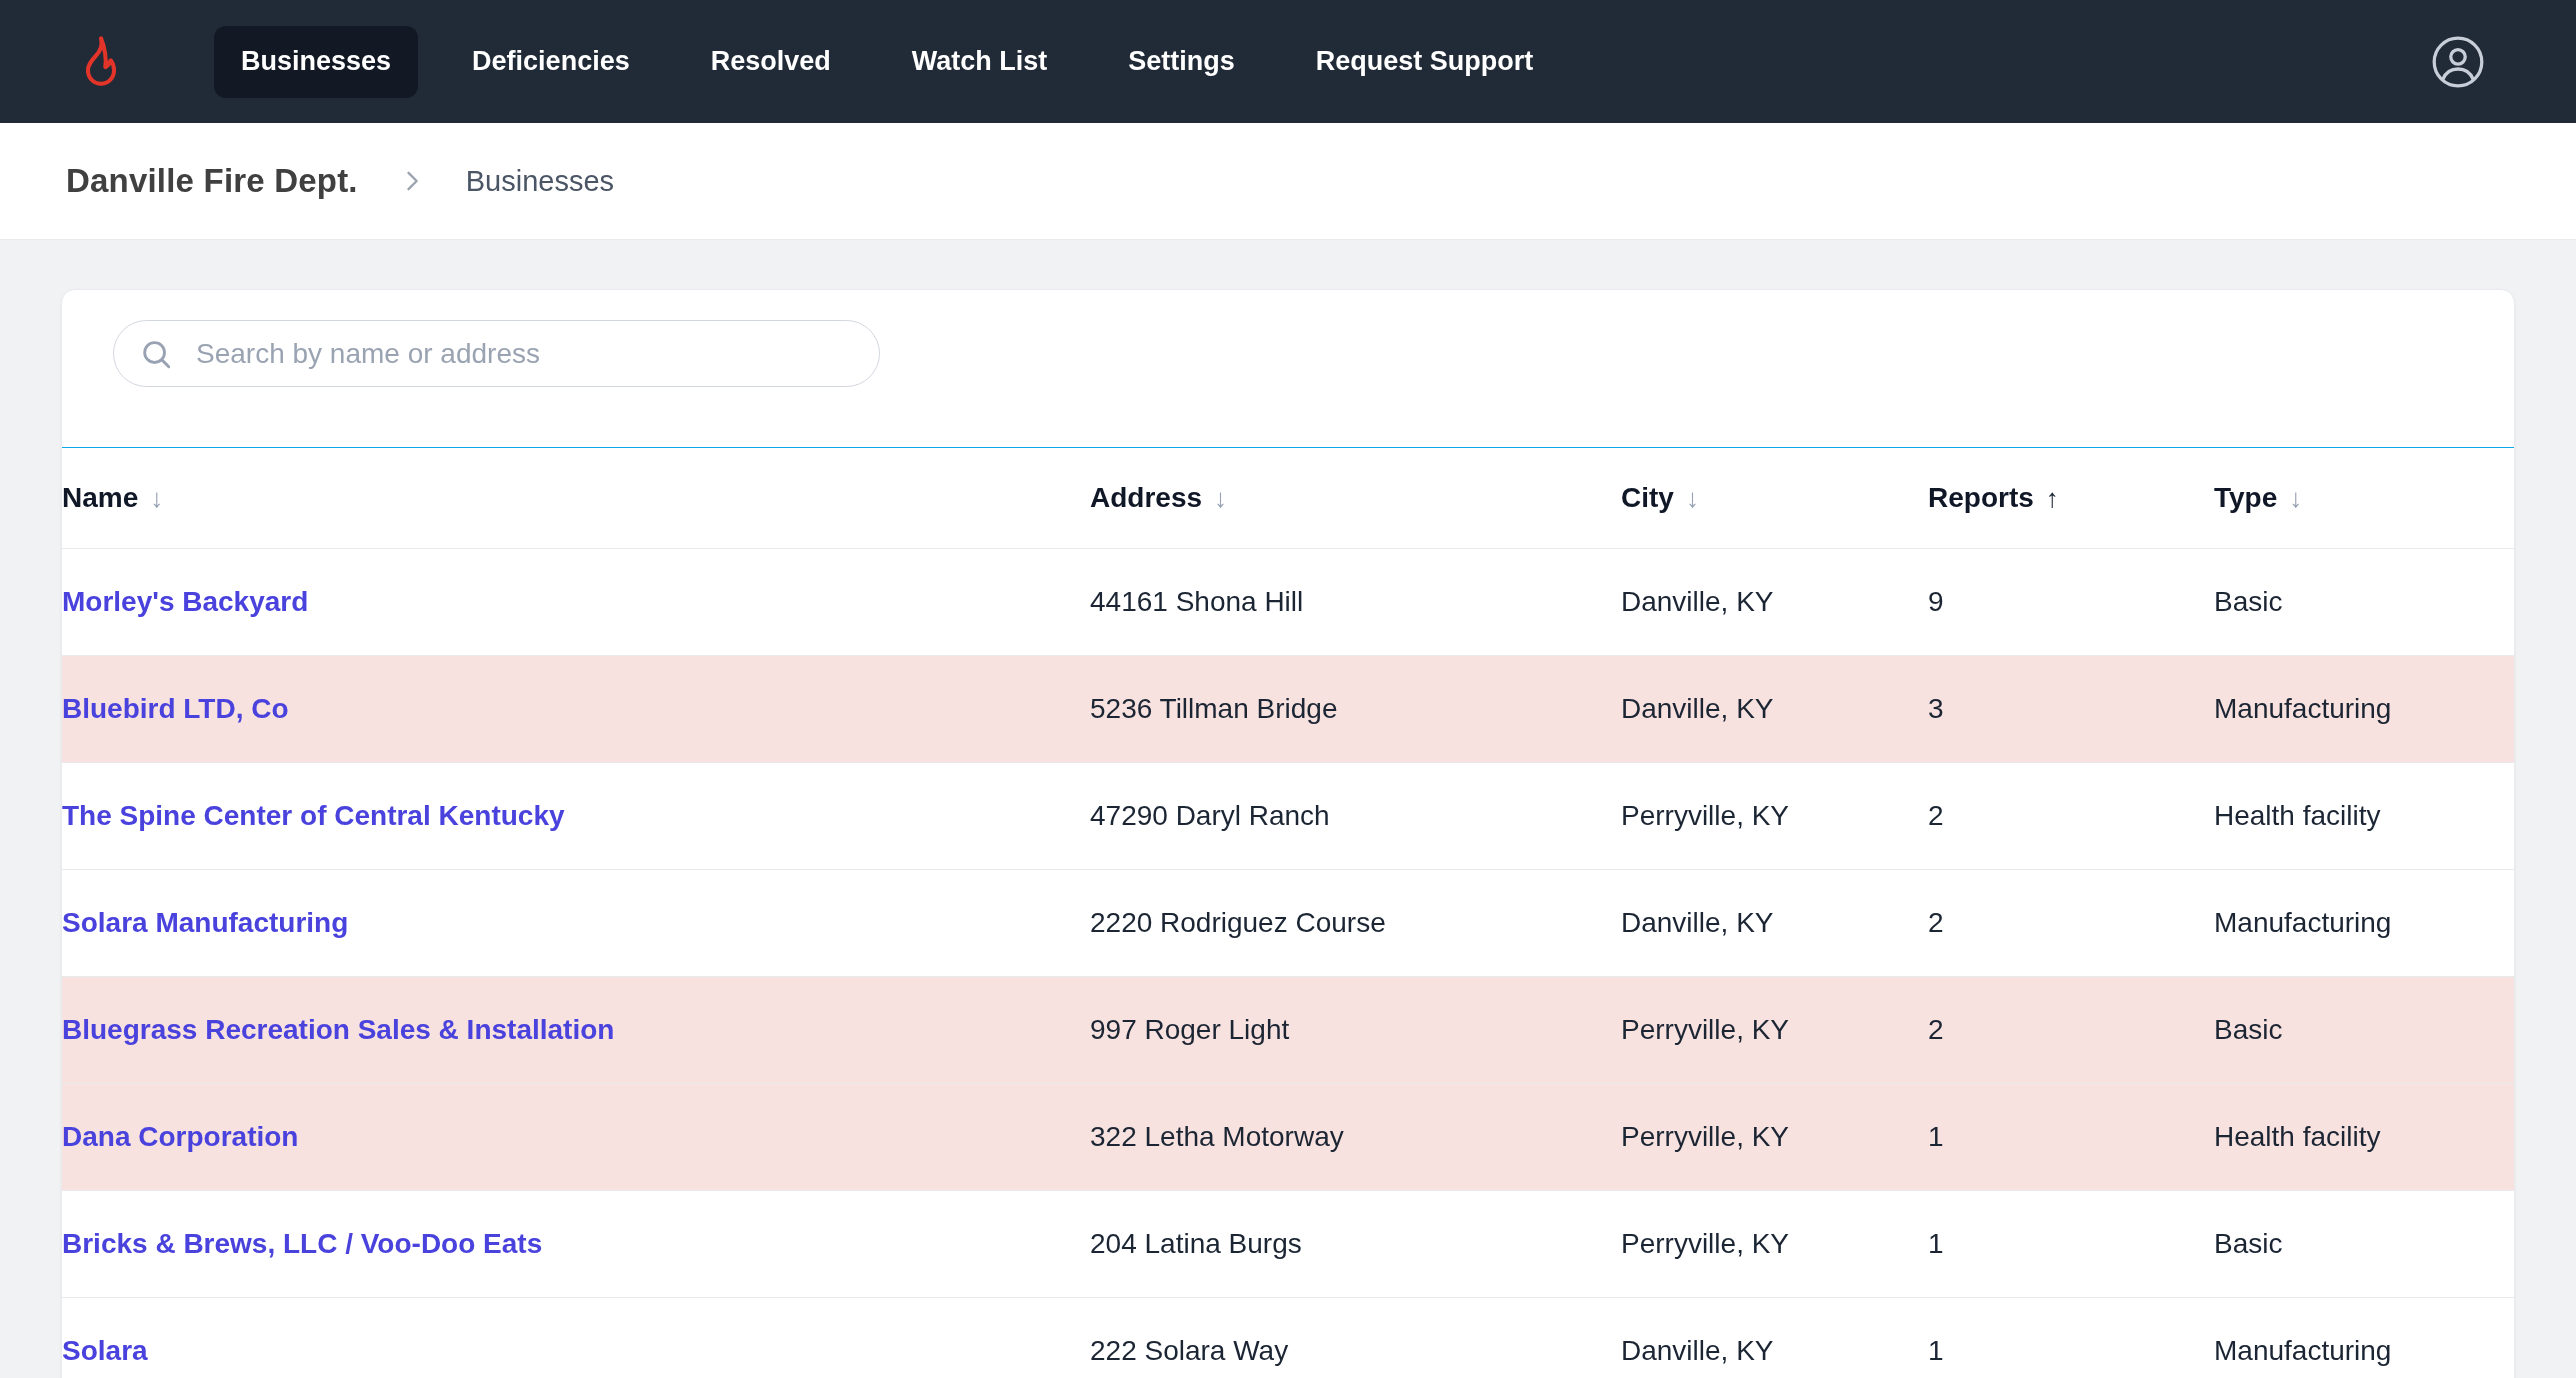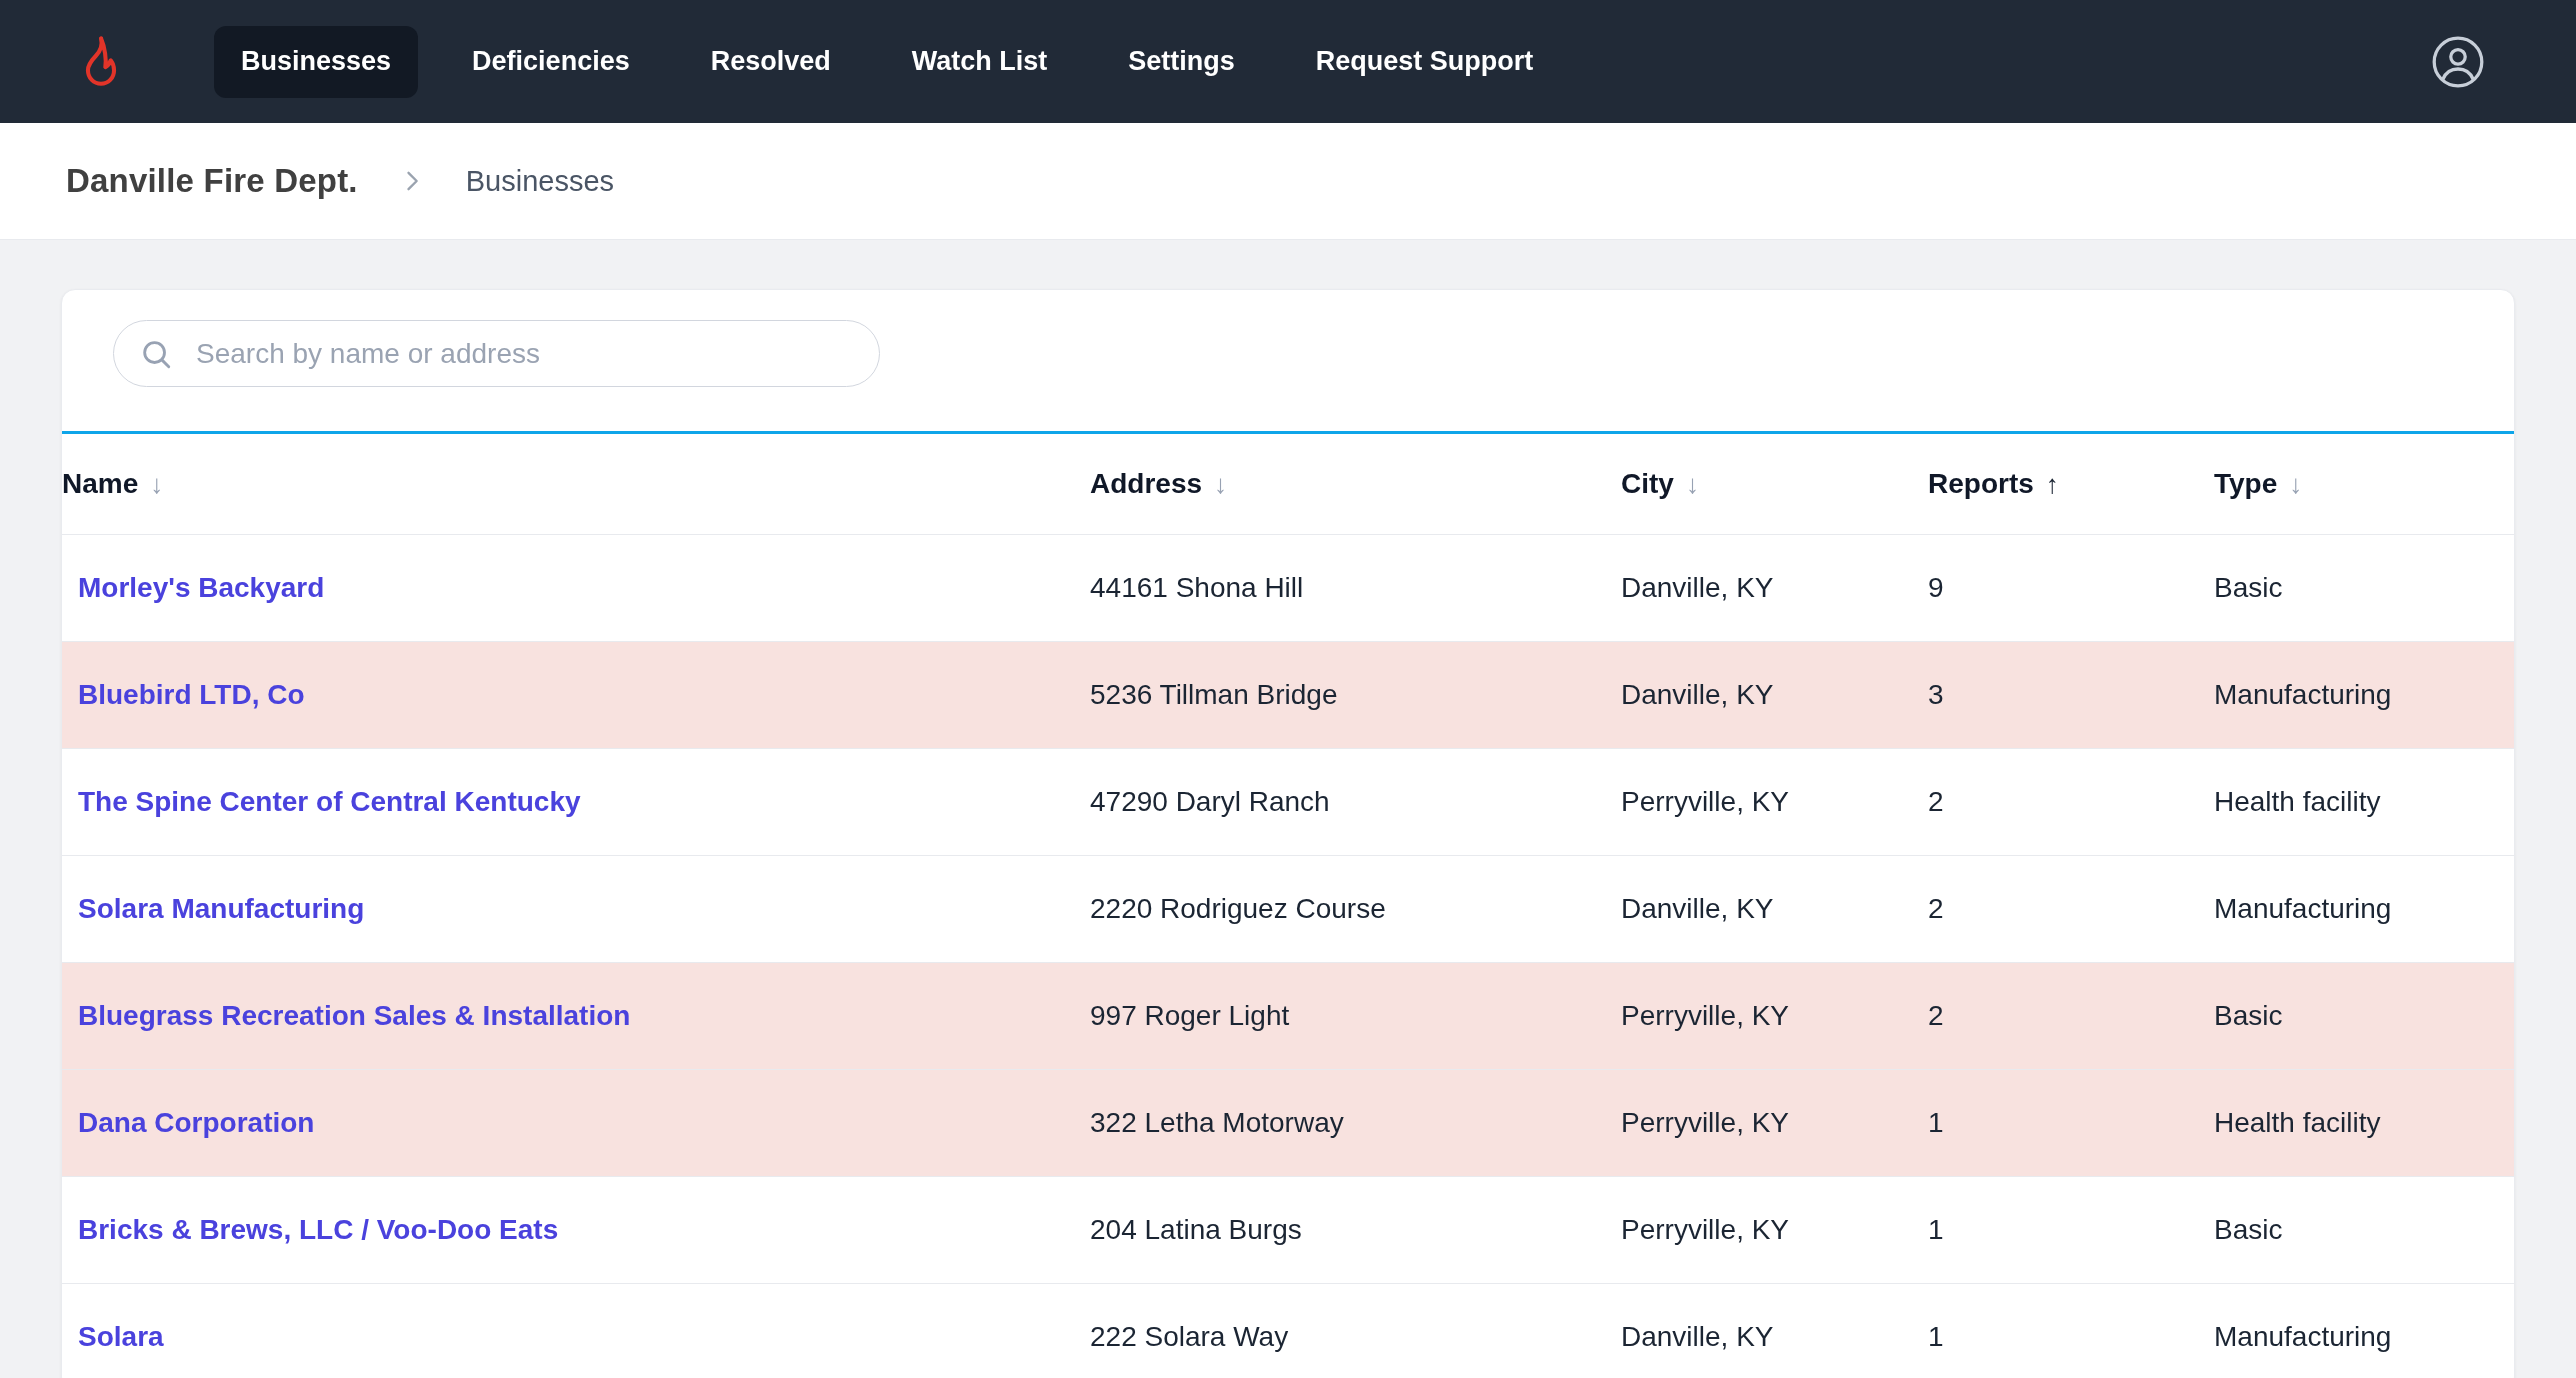--- a/index.html
+++ b/index.html
@@ -47,21 +47,21 @@
 
   
   .main { padding:49px 61px; }
   .card {
     background:#ffffff;
     border:1px solid #e9ebef;
     border-radius:14px;
     box-shadow:0 1px 3px rgba(16,24,40,.06);
     overflow:hidden;
   }
-  .toolbar { padding:30px 51px 44px; border-bottom:3px solid #0ea5e9; }
+  .toolbar { padding:30px 51px 60px; border-bottom:1px solid #0ea5e9; }
   .searchbox { position:relative; width:767px; }
   .searchbox input {
     width:100%; height:67px;
     border:1px solid #d2d6de; border-radius:34px;
     padding:0 30px 0 82px;
     font-size:28px; color:#182230; outline:none;
     font-family:inherit; background:#fff;
   }
   .searchbox input::placeholder { color:#9aa3b2; }
   .search-icon {
@@ -80,21 +80,21 @@
     font-size:28px; color:#1b2533;
     height:107px; vertical-align:middle;
     border-top:1px solid #e8eaee;
     overflow:hidden; text-overflow:ellipsis; white-space:nowrap;
   }
   th:first-child, td:first-child { }
   th:last-child, td:last-child { padding-right:30px; }
   tr.flagged { background:var(--flag-bg, #f8e2df); }
   a.business-link {
     color:var(--link, #4a42dd);
-    font-weight:700; text-decoration:none; cursor:pointer;margin-left:16px;
+    font-weight:700; text-decoration:none; cursor:pointer;
   }
   .sort-arrow { color:#98a2b3; margin-left:12px; font-size:26px; font-weight:400; }
   .sort-arrow.active { color:#1b2533; }
 </style>
 </head>
 <body>
 
 <header class="topnav">
   <div class="logo">
     <span style="display:flex;">

